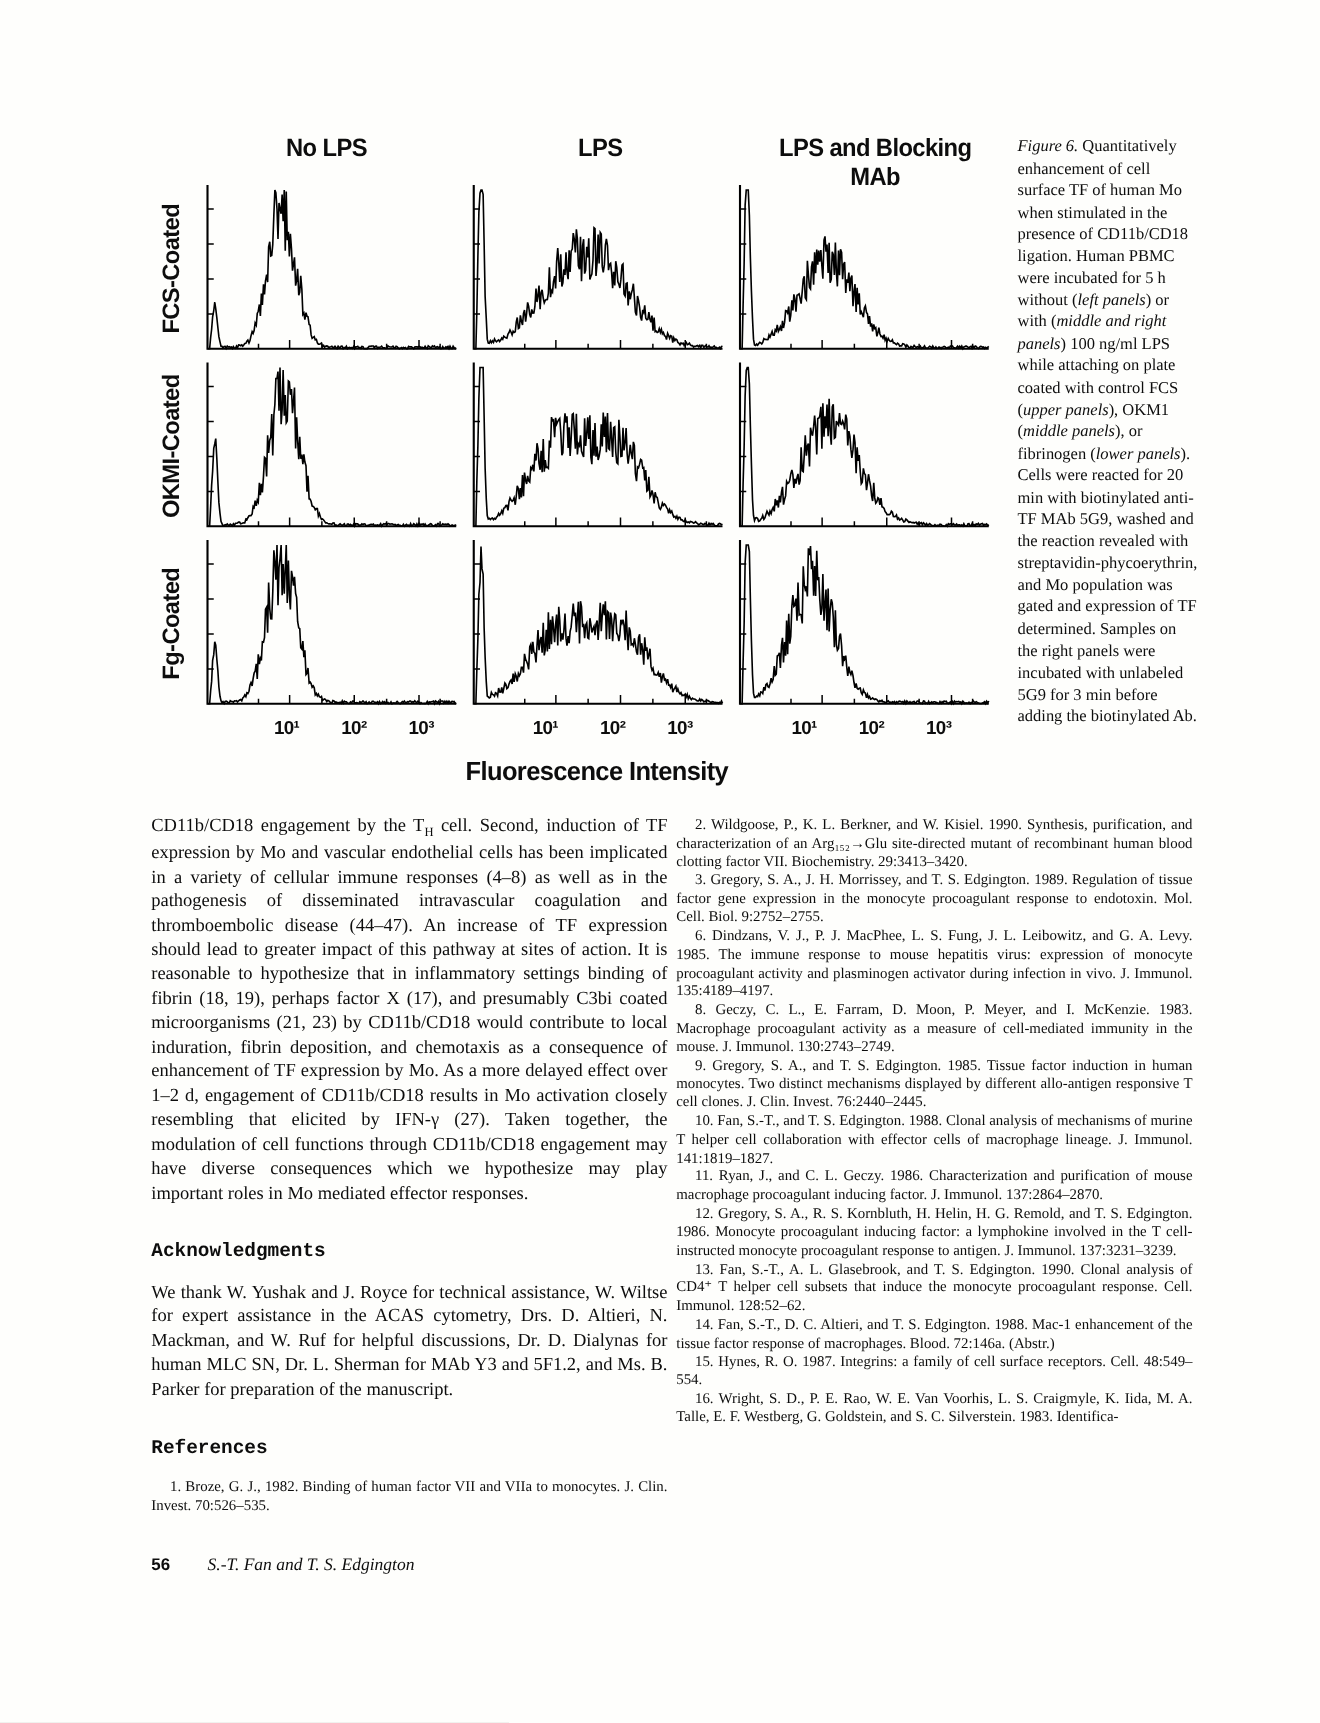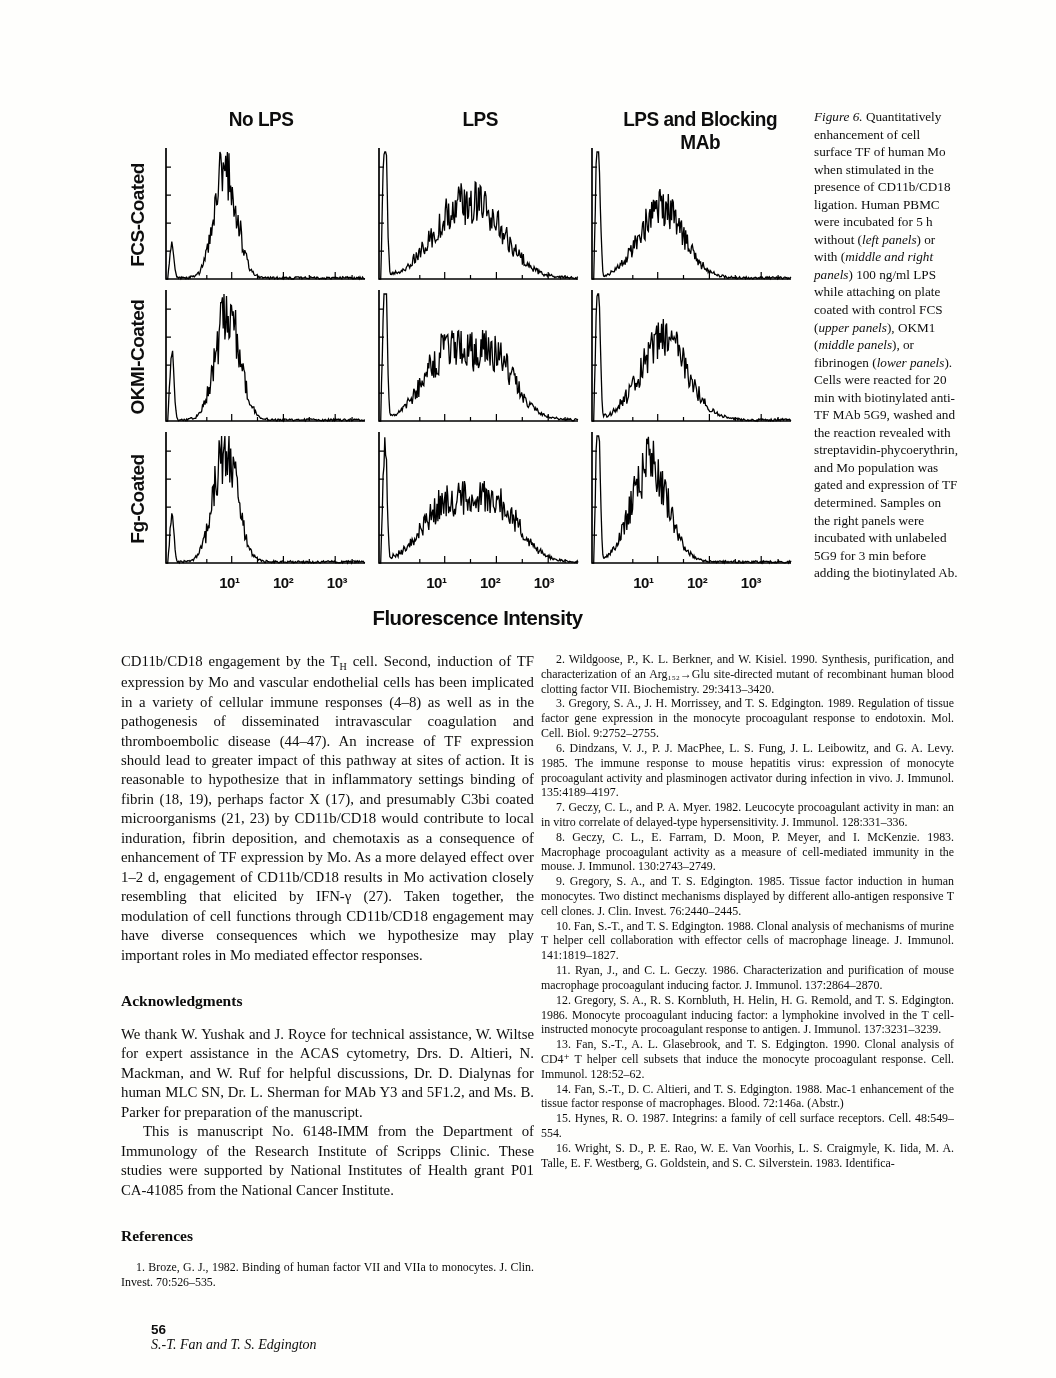--- a/index.html
+++ b/index.html
@@ -24,25 +24,25 @@
   .tickcell{width:207px;position:relative;font-weight:bold;font-size:15px;}
   .tickcell span{position:absolute;top:2px;transform:translateX(-50%);letter-spacing:-0.5px;}
   .fig-xlabel{margin-left:40px;width:633px;text-align:center;font-weight:bold;font-size:21px;letter-spacing:-0.5px;margin-top:10px;transform:scaleX(.97);}
   .caption{width:158px;margin-left:14px;font-size:13.2px;line-height:1.33;text-align:left;}
   .caption i{font-style:italic;}
   
   .columns{display:flex;gap:7px;margin-top:22px;}
   .col{width:413px;flex:0 0 auto;}
   .body-par{font-size:14.8px;line-height:1.315;text-align:justify;margin:0;}
   .body-par sub{font-size:68%;}
-  h3.sec{font-family:Liberation Serif, serif;font-size:15.5px;margin:27px 0 15px 0;letter-spacing:0;}
+  h3.sec{font-family:Liberation Mono, monospace;font-size:15.5px;margin:27px 0 15px 0;letter-spacing:0;}
   .ack{font-size:14.8px;line-height:1.315;text-align:justify;margin:0;}
   .ack.indent{text-indent:22px;}
   .ref{font-size:11.9px;line-height:1.245;text-align:justify;margin:0;text-indent:15px;}
-  .footer{display:flex;align-items:baseline;margin-top:32px;flex-direction:column;}
+  .footer{display:flex;align-items:baseline;margin-top:32px;}
   .pageno{font-family:"Liberation Sans","DejaVu Sans",sans-serif;font-weight:bold;font-size:13.5px;}
   .running{font-style:italic;font-size:14px;margin-left:30px;}
 </style>
 </head>
 <body>
 
 <div class="page">
 
   <div class="figure-area">
     <div class="fig-left">
@@ -142,36 +142,34 @@
     </div>
   </div>
 
   <div class="columns">
 
     <div class="col">
       <p class="body-par"><span>CD11b/CD18 engagement by the T</span><sub>H</sub><span> cell. Second, induction of TF expression by Mo and vascular endothelial cells has been implicated in a variety of cellular immune responses (4–8) as well as in the pathogenesis of disseminated intravascular coagulation and thromboembolic disease (44–47). An increase of TF expression should lead to greater impact of this pathway at sites of action. It is reasonable to hypothesize that in inflammatory settings binding of fibrin (18, 19), perhaps factor X (17), and presumably C3bi coated microorganisms (21, 23) by CD11b/CD18 would contribute to local induration, fibrin deposition, and chemotaxis as a consequence of enhancement of TF expression by Mo. As a more delayed effect over 1–2 d, engagement of CD11b/CD18 results in Mo activation closely resembling that elicited by IFN-γ (27). Taken together, the modulation of cell functions through CD11b/CD18 engagement may have diverse consequences which we hypothesize may play important roles in Mo mediated effector responses.</span></p>
 
       <h3 class="sec">Acknowledgments</h3>
       <p class="ack">We thank W. Yushak and J. Royce for technical assistance, W. Wiltse for expert assistance in the ACAS cytometry, Drs. D. Altieri, N. Mackman, and W. Ruf for helpful discussions, Dr. D. Dialynas for human MLC SN, Dr. L. Sherman for MAb Y3 and 5F1.2, and Ms. B. Parker for preparation of the manuscript.</p>
-      <p class="ack indent">This is manuscript No. 6148-IMM from the Department of Immunology of the Research Institute of Scripps Clinic. These studies were supported by National Institutes of Health grant P01 CA-41085 from the National Cancer Institute.</p>
 
       <h3 class="sec">References</h3>
       <p class="ref">1. Broze, G. J., 1982. Binding of human factor VII and VIIa to monocytes. J. Clin. Invest. 70:526–535.</p>
 
       <div class="footer">
         <span class="pageno">56</span>
         <span class="running">S.-T. Fan and T. S. Edgington</span>
       </div>
     </div>
 
     <div class="col">
       <p class="ref">2. Wildgoose, P., K. L. Berkner, and W. Kisiel. 1990. Synthesis, purification, and characterization of an Arg₁₅₂→Glu site-directed mutant of recombinant human blood clotting factor VII. Biochemistry. 29:3413–3420.</p>
       <p class="ref">3. Gregory, S. A., J. H. Morrissey, and T. S. Edgington. 1989. Regulation of tissue factor gene expression in the monocyte procoagulant response to endotoxin. Mol. Cell. Biol. 9:2752–2755.</p>
       <p class="ref">6. Dindzans, V. J., P. J. MacPhee, L. S. Fung, J. L. Leibowitz, and G. A. Levy. 1985. The immune response to mouse hepatitis virus: expression of monocyte procoagulant activity and plasminogen activator during infection in vivo. J. Immunol. 135:4189–4197.</p>
-      <p class="ref">7. Geczy, C. L., and P. A. Myer. 1982. Leucocyte procoagulant activity in man: an in vitro correlate of delayed-type hypersensitivity. J. Immunol. 128:331–336.</p>
       <p class="ref">8. Geczy, C. L., E. Farram, D. Moon, P. Meyer, and I. McKenzie. 1983. Macrophage procoagulant activity as a measure of cell-mediated immunity in the mouse. J. Immunol. 130:2743–2749.</p>
       <p class="ref">9. Gregory, S. A., and T. S. Edgington. 1985. Tissue factor induction in human monocytes. Two distinct mechanisms displayed by different allo-antigen responsive T cell clones. J. Clin. Invest. 76:2440–2445.</p>
       <p class="ref">10. Fan, S.-T., and T. S. Edgington. 1988. Clonal analysis of mechanisms of murine T helper cell collaboration with effector cells of macrophage lineage. J. Immunol. 141:1819–1827.</p>
       <p class="ref">11. Ryan, J., and C. L. Geczy. 1986. Characterization and purification of mouse macrophage procoagulant inducing factor. J. Immunol. 137:2864–2870.</p>
       <p class="ref">12. Gregory, S. A., R. S. Kornbluth, H. Helin, H. G. Remold, and T. S. Edgington. 1986. Monocyte procoagulant inducing factor: a lymphokine involved in the T cell-instructed monocyte procoagulant response to antigen. J. Immunol. 137:3231–3239.</p>
       <p class="ref">13. Fan, S.-T., A. L. Glasebrook, and T. S. Edgington. 1990. Clonal analysis of CD4⁺ T helper cell subsets that induce the monocyte procoagulant response. Cell. Immunol. 128:52–62.</p>
       <p class="ref">14. Fan, S.-T., D. C. Altieri, and T. S. Edgington. 1988. Mac-1 enhancement of the tissue factor response of macrophages. Blood. 72:146a. (Abstr.)</p>
       <p class="ref">15. Hynes, R. O. 1987. Integrins: a family of cell surface receptors. Cell. 48:549–554.</p>
       <p class="ref">16. Wright, S. D., P. E. Rao, W. E. Van Voorhis, L. S. Craigmyle, K. Iida, M. A. Talle, E. F. Westberg, G. Goldstein, and S. C. Silverstein. 1983. Identifica-</p>
     </div>

